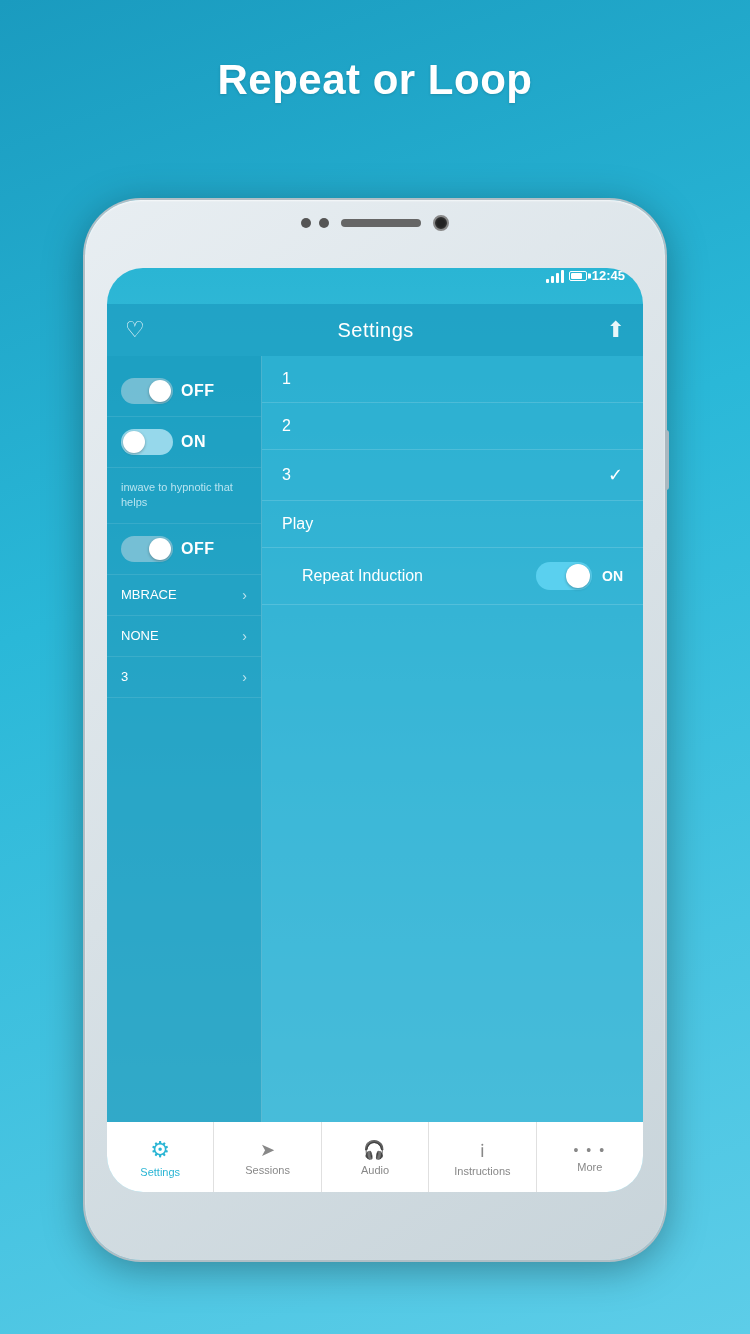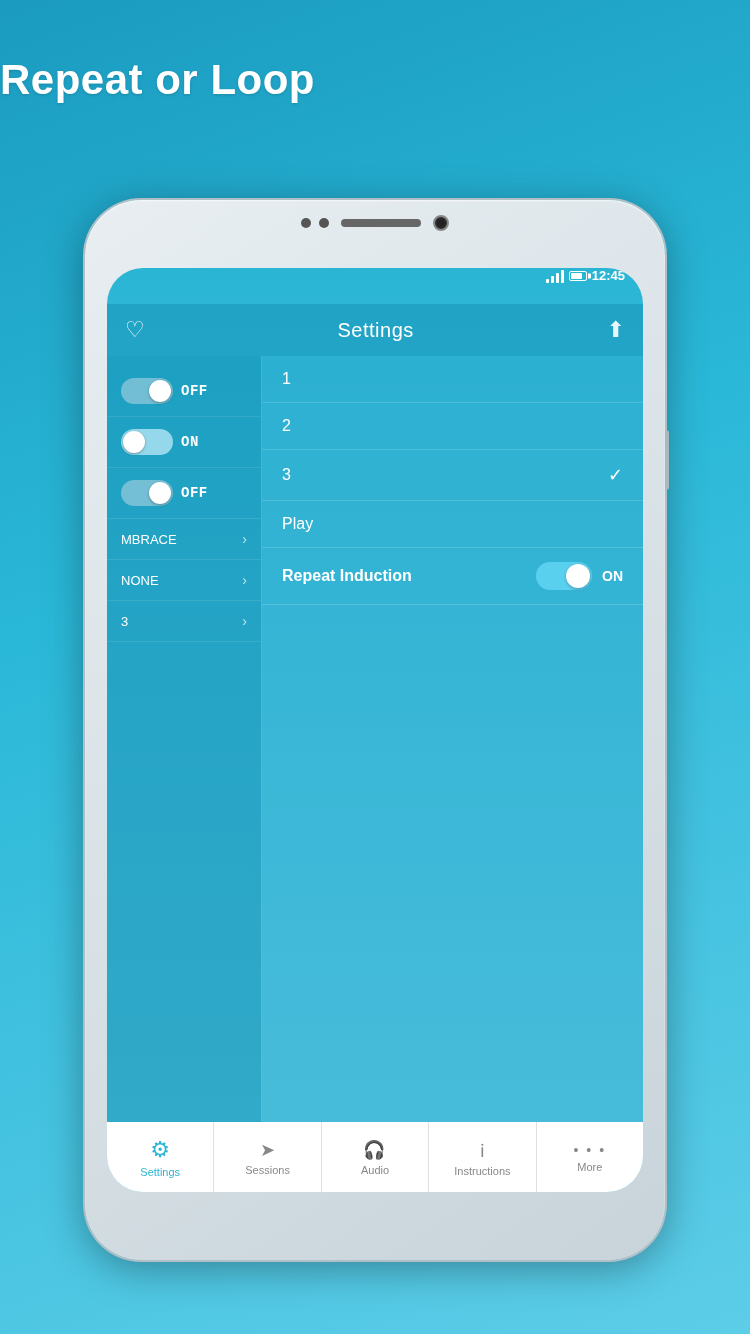--- a/index.html
+++ b/index.html
@@ -7,21 +7,21 @@
       width: 750px;
       height: 1334px;
       background: linear-gradient(160deg, #1a9bbf 0%, #2ab8d8 40%, #5dcde8 100%);
       font-family: 'Helvetica Neue', Arial, sans-serif;
       overflow: hidden;
       position: relative;
     }
 
     
     .page-title {
-      text-align: left;
+      text-align: center;
       color: white;
       padding-top: 55px;
       font-size: 42px;
       font-weight: 700;
       line-height: 1.2;
       text-shadow: 0 1px 3px rgba(0,0,0,0.15);
       letter-spacing: 0.5px;
     }
 
     
@@ -229,24 +229,23 @@
     .toggle-off {
       background: rgba(200,220,230,0.5);
     }
 
     .toggle-on {
       background: rgba(100,210,240,0.8);
     }
 
     .toggle-label {
       color: white;
-      font-size: 14px;
+      font-size: 16px;
       font-weight: 600;
       letter-spacing: 0.5px;
-      font-family: Liberation Mono, monospace;
     }
 
     .toggle-knob {
       width: 22px;
       height: 22px;
       border-radius: 50%;
       background: white;
       position: absolute;
       top: 2px;
       box-shadow: 0 1px 3px rgba(0,0,0,0.3);
@@ -314,21 +313,22 @@
       padding: 14px 20px;
       display: flex;
       align-items: center;
       justify-content: space-between;
       border-bottom: 1px solid rgba(255,255,255,0.15);
     }
 
     .repeat-label {
       color: white;
       font-size: 16px;
-      font-weight: 700;
+      font-weight: 400;
+      margin-left: 20px;
     }
 
     .toggle-on-label {
       display: flex;
       align-items: center;
       gap: 6px;
     }
 
     .toggle-large {
       width: 56px;
@@ -479,20 +479,25 @@
 
         <div class="sidebar-row">
           <div class="toggle-container">
             <div class="toggle toggle-on" style="background: rgba(180,230,245,0.8);">
               <div class="toggle-knob toggle-knob-left" style="background: white;"></div>
             </div>
             <span class="toggle-label">ON</span>
           </div>
         </div>
 
+        <div class="sidebar-row">
+          <span class="sidebar-text">inwave
+to hypnotic
+that helps</span>
+        </div>
 
         <div class="sidebar-row">
           <div class="toggle-container">
             <div class="toggle toggle-off">
               <div class="toggle-knob toggle-knob-right"></div>
             </div>
             <span class="toggle-label">OFF</span>
           </div>
         </div>
 

